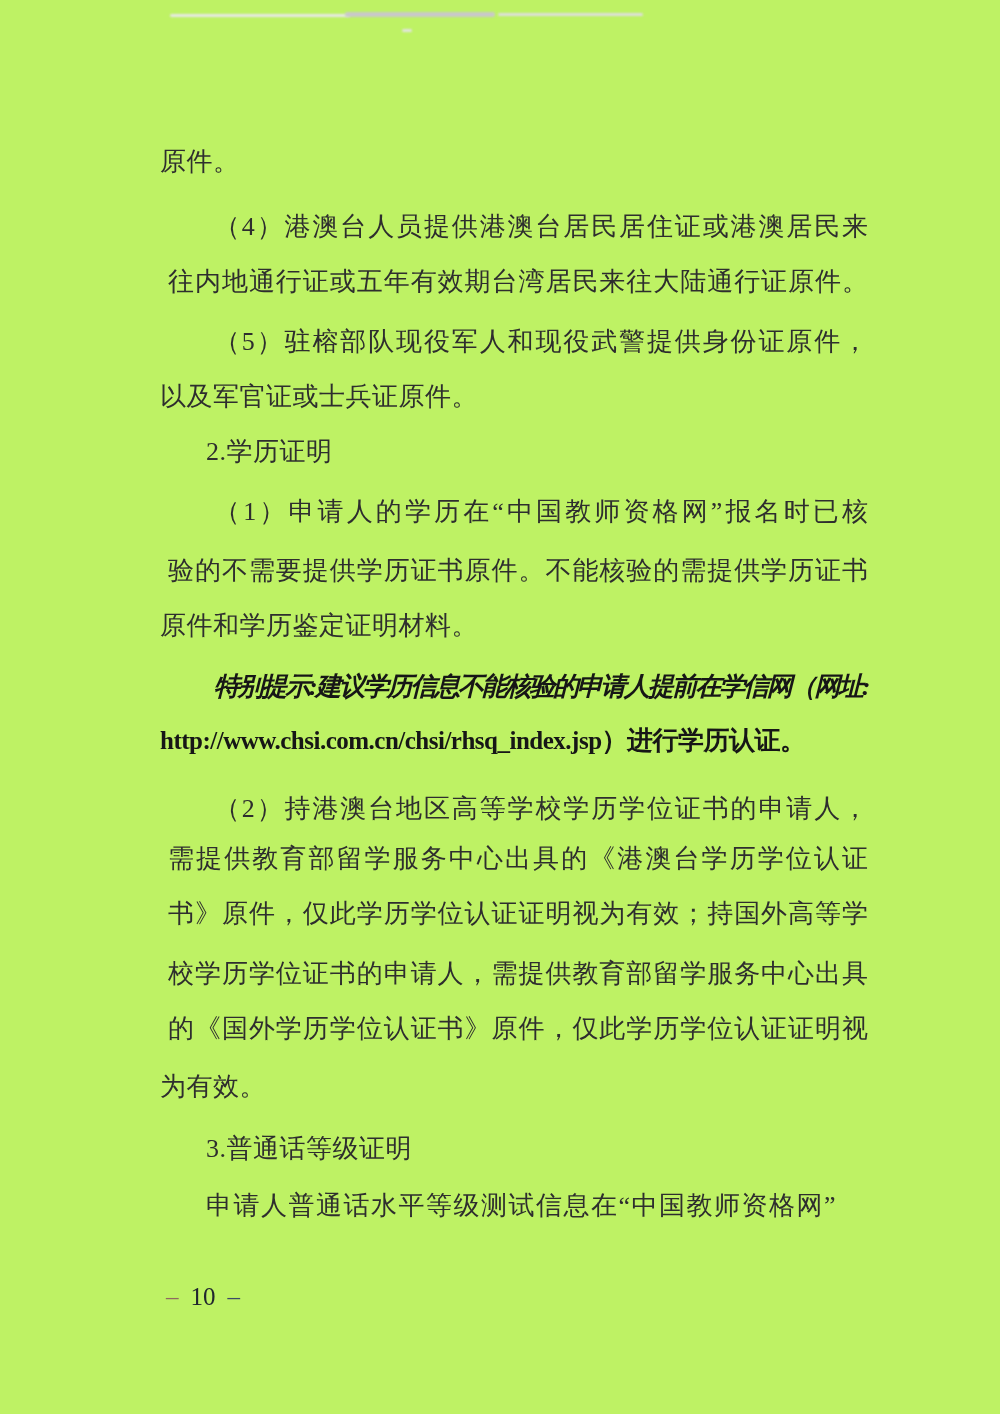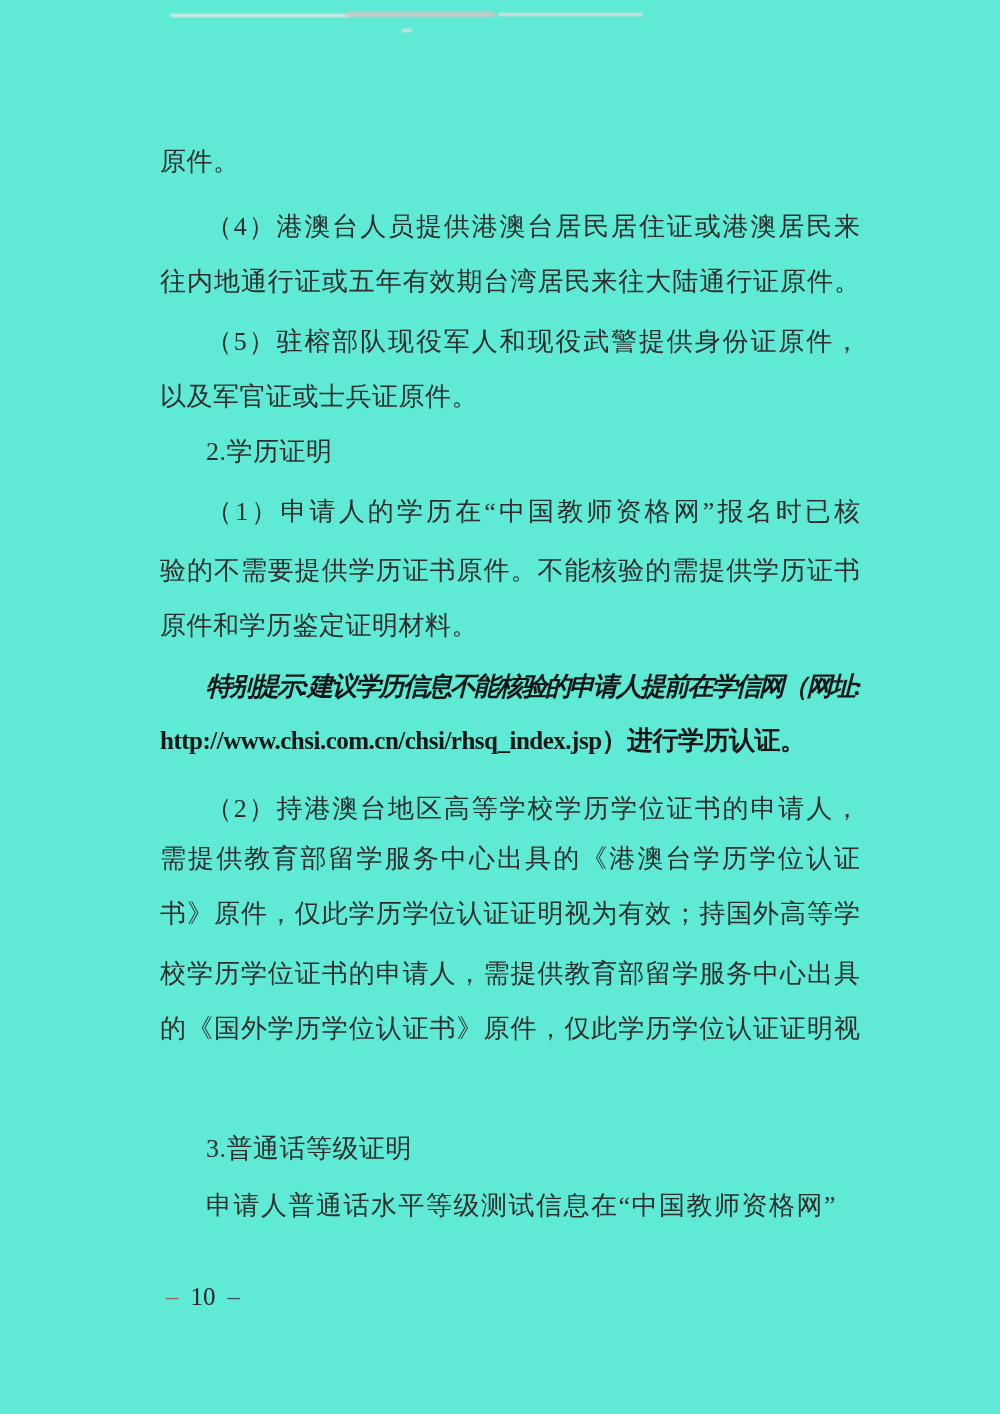--- a/index.html
+++ b/index.html
@@ -1,37 +1,38 @@
 <!DOCTYPE html>
 <html><head>
 <meta charset="utf-8">
 <style>
   html, body { margin: 0; padding: 0; }
   body { background: #ffffff; }
   .page {
     position: relative;
     width: 1000px;
     height: 1414px;
-    background: #5eead4;
+    background: #bef264;
     overflow: hidden;
     font-family: "Liberation Serif", "DejaVu Serif", serif;
   }
   .ln {
     position: absolute;
     left: 160px;
     width: 700px;
     font-size: 26px;
     line-height: 32px;
     color: #2e2e2e;
     letter-spacing: 0.5px;
   }
   .full {
     text-align: justify;
     text-align-last: justify;
     letter-spacing: 0;
+    margin-left: 8px;
   }
   .ind { text-indent: 46px; }
   .bold { font-weight: bold; color: #161616; }
   .squeeze { letter-spacing: -2.5px; font-style: italic; }
   .loose { letter-spacing: 1.5px; }
   .urlline { letter-spacing: -0.5px; }
   .urlline .latin { font-size: 25px; letter-spacing: -0.5px; }
   .pageno {
     position: absolute;
     left: 166px;
@@ -68,18 +69,19 @@
   <div class="ln ind full" style="top:496px">（1）申请人的学历在“中国教师资格网”报名时已核</div>
   <div class="ln full" style="top:555px">验的不需要提供学历证书原件。不能核验的需提供学历证书</div>
   <div class="ln" style="top:610px">原件和学历鉴定证明材料。</div>
   <div class="ln ind bold full squeeze" style="top:671px">特别提示:建议学历信息不能核验的申请人提前在学信网（网址:</div>
   <div class="ln bold urlline" style="top:725px"><span class="latin">http://www.chsi.com.cn/chsi/rhsq_index.jsp</span><span>）进行学历认证。</span></div>
   <div class="ln ind full" style="top:793px">（2）持港澳台地区高等学校学历学位证书的申请人，</div>
   <div class="ln full" style="top:843px">需提供教育部留学服务中心出具的《港澳台学历学位认证</div>
   <div class="ln full" style="top:898px">书》原件，仅此学历学位认证证明视为有效；持国外高等学</div>
   <div class="ln full" style="top:1013px">的《国外学历学位认证书》原件，仅此学历学位认证证明视</div>
   <div class="ln full" style="top:958px">校学历学位证书的申请人，需提供教育部留学服务中心出具</div>
+  <div class="ln" style="top:1071px">为有效。</div>
   <div class="ln ind" style="top:1133px">3.普通话等级证明</div>
   <div class="ln ind loose" style="top:1190px">申请人普通话水平等级测试信息在“中国教师资格网”</div>
 
   <div class="pageno"><span class="d1">–</span><span class="num">10</span><span class="d2">–</span></div>
 
 </div>
 
 </body></html>

